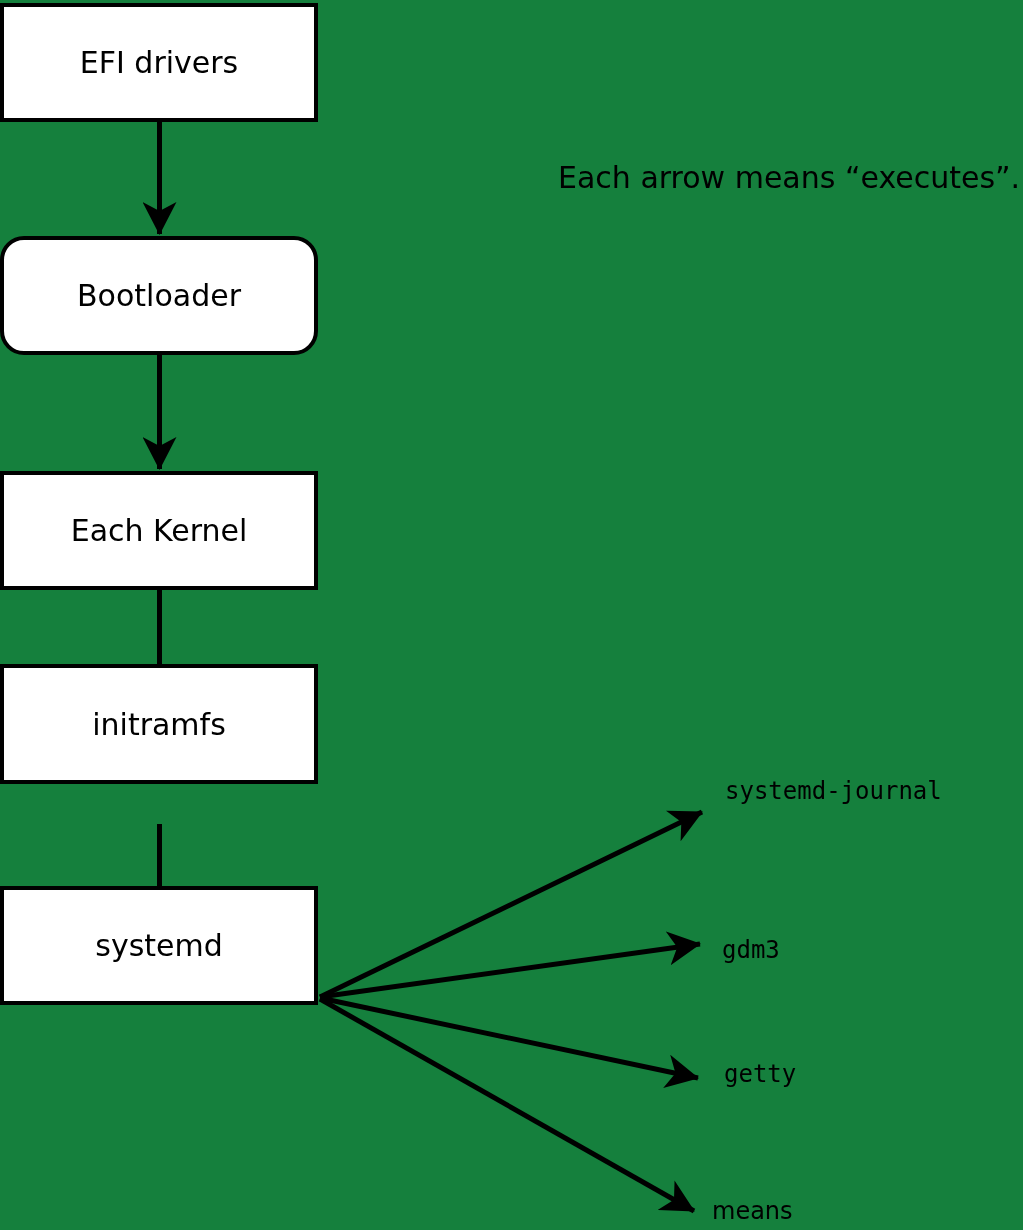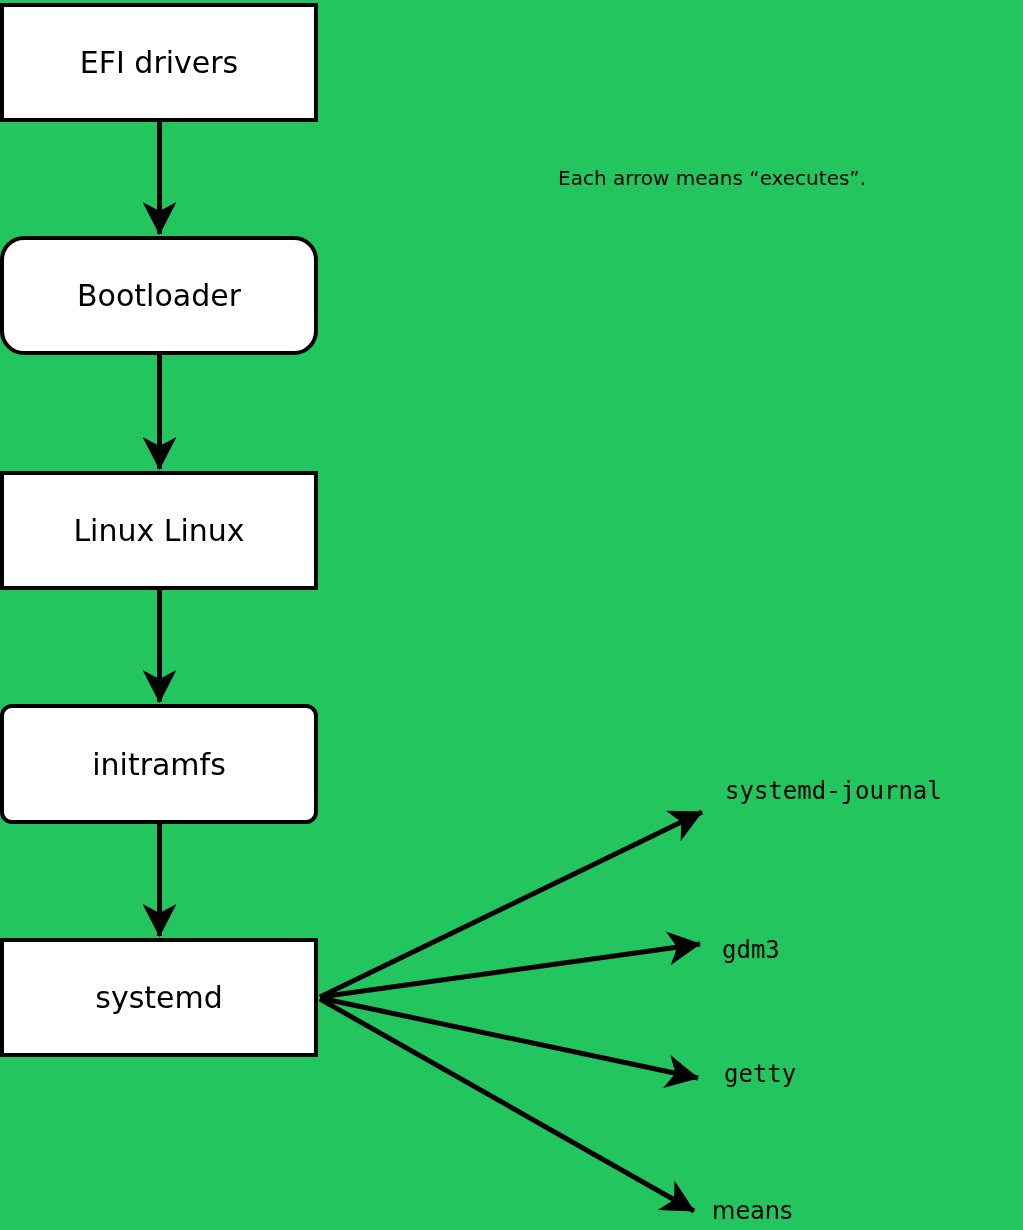--- a/index.html
+++ b/index.html
@@ -4,21 +4,21 @@
 <style>
   html, body {
     margin: 0;
     padding: 0;
     background: #ffffff;
   }
   .stage {
     position: relative;
     width: 1023px;
     height: 1230px;
-    background: #22c55e;
+    background: #15803d;
     overflow: hidden;
     font-family: "DejaVu Sans", sans-serif;
     color: #000000;
   }
   .edges-svg {
     position: absolute;
     left: 0;
     top: 0;
     width: 1023px;
     height: 1230px;
@@ -39,27 +39,27 @@
     display: flex;
     align-items: center;
     justify-content: center;
     font-size: 30px;
     font-family: "DejaVu Sans", sans-serif;
     white-space: nowrap;
   }
   .box-efi        { top: 3px;   }
   .box-bootloader { top: 236px; border-radius: 24px; }
   .box-kernel     { top: 471px; }
-  .box-initramfs  { top: 704px; height: 120px; border-radius: 12px; }
-  .box-systemd    { top: 938px; justify-content: center; }
+  .box-initramfs  { top: 664px; height: 120px; }
+  .box-systemd    { top: 886px; justify-content: center; }
   .annotation {
     position: absolute;
     left: 558px;
     top: 160px;
-    font-size: 20px;
+    font-size: 30px;
     line-height: 36px;
     font-family: "DejaVu Sans", sans-serif;
     white-space: nowrap;
   }
   .proc-label {
     position: absolute;
     font-size: 24px;
     line-height: 40px;
     white-space: nowrap;
   }
@@ -93,21 +93,21 @@
     <line class="edge" x1="320" y1="999" x2="694" y2="1211" marker-end="url(#arrowhead)"></line>
   </svg>
 
   <div class="node-box box-efi">
     <span>EFI drivers</span>
   </div>
   <div class="node-box box-bootloader">
     <span>Bootloader</span>
   </div>
   <div class="node-box box-kernel">
-    <span>Linux Linux</span>
+    <span>Each Kernel</span>
   </div>
   <div class="node-box box-initramfs">
     <span>initramfs</span>
   </div>
   <div class="node-box box-systemd">
     <span>systemd</span>
   </div>
 
   <div class="annotation">Each arrow means “executes”.</div>
 

